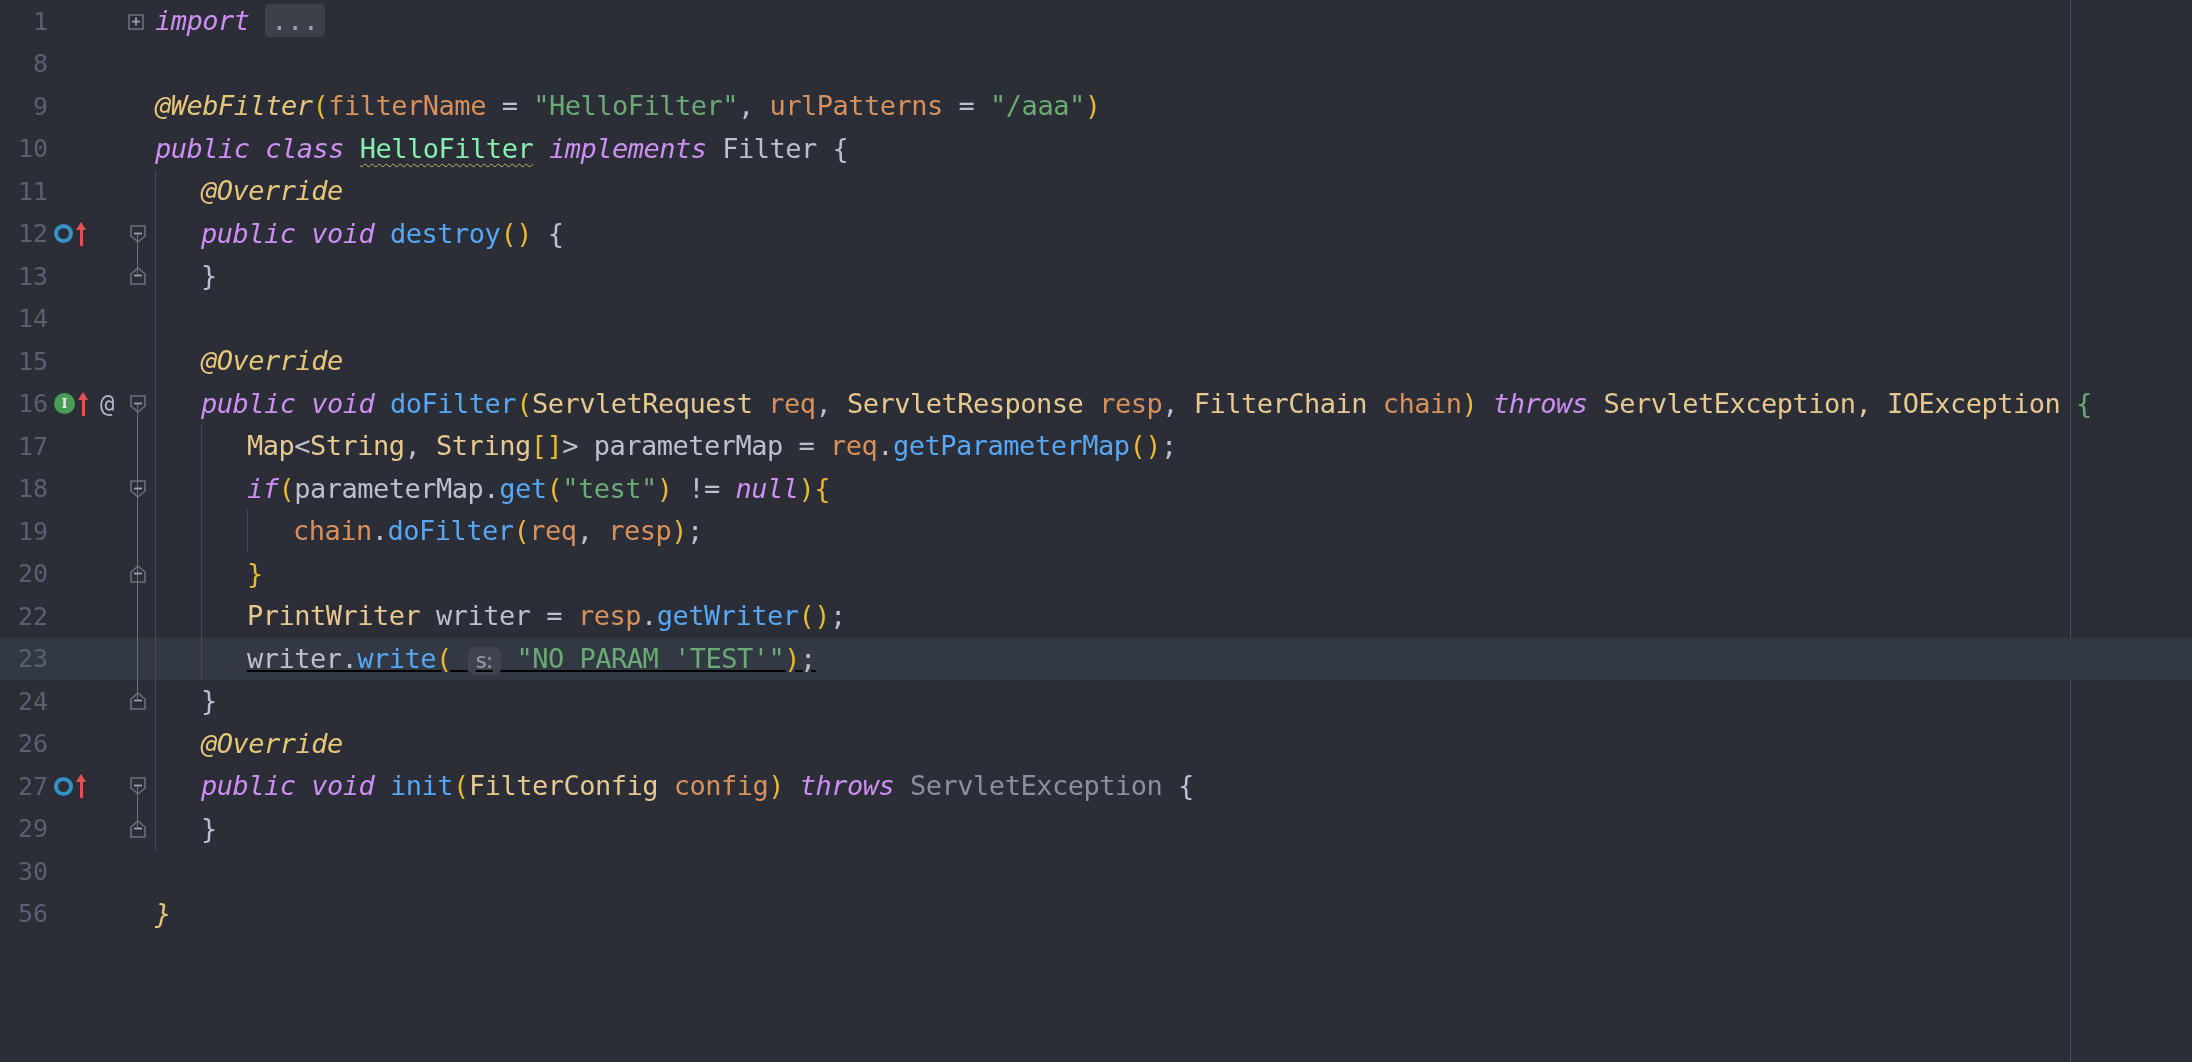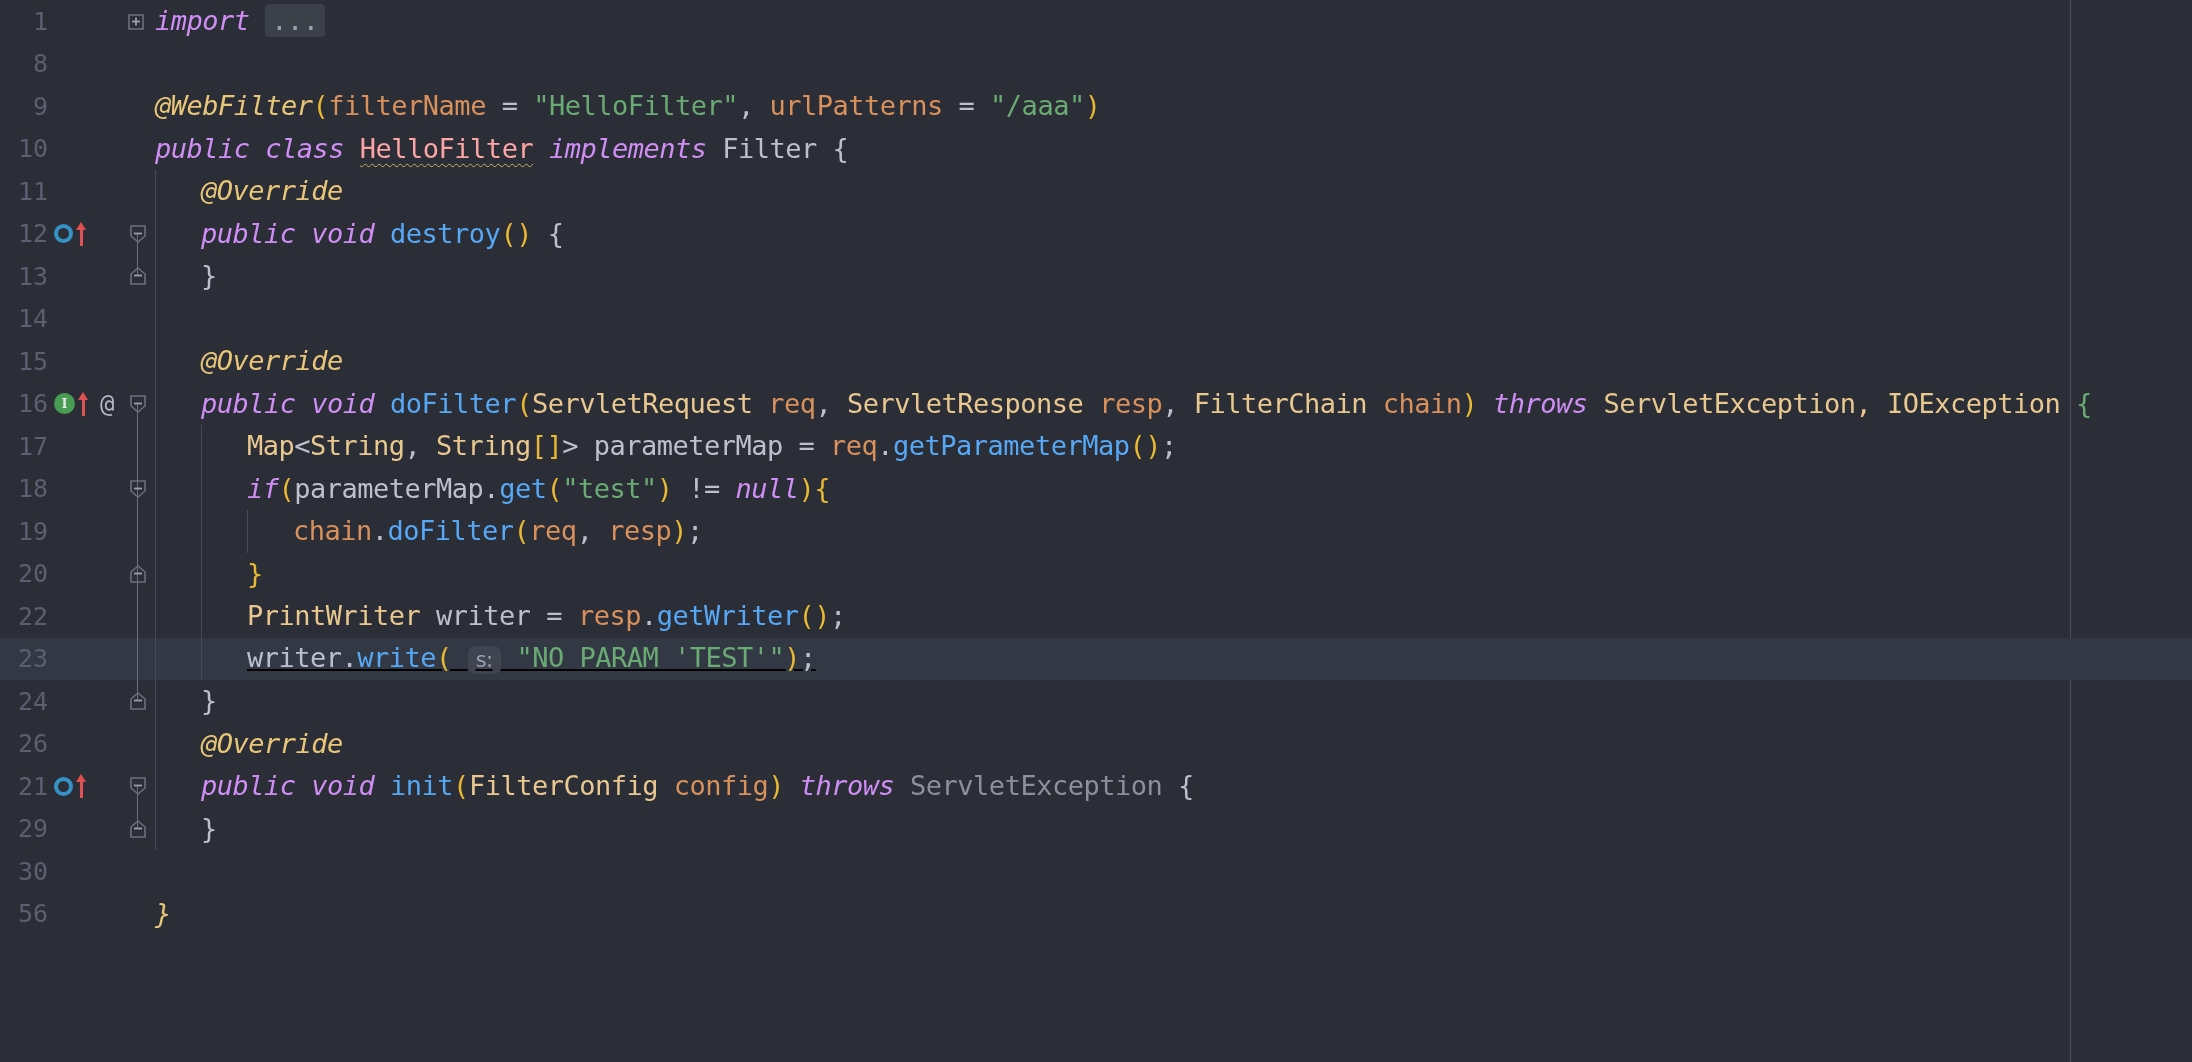--- a/index.html
+++ b/index.html
@@ -171,36 +171,36 @@
     position: relative;
     font-size: 27px;
     line-height: 42px;
     font-family: "DejaVu Sans Mono", "Liberation Mono", monospace;
     color: #bcc0cc;
     letter-spacing: -0.5px;
     white-space: pre;
     flex: 1;
     height: 100%;
     display: flex;
-    align-items: center;
+    align-items: flex-start;
   }
 
   
   .iguide {
     position: absolute;
     top: 0; bottom: 0;
     width: 1px;
     background: #45495a;
   }
 
   
   .kw       { color: #cf8ef4; font-style: italic; }
   .anno     { color: #e8c677; font-style: italic; }  
   .type     { color: #e8c88e; }                      
-  .typeU    { color: #fca5a5; text-decoration: underline wavy #c8b45a; text-decoration-thickness: 1px; text-underline-offset: 5px; }
+  .typeU    { color: #86efac; text-decoration: underline wavy #c8b45a; text-decoration-thickness: 1px; text-underline-offset: 5px; }
   .str      { color: #6aab73; }                      
   .param    { color: #d9915c; }                      
   .method   { color: #56a8f5; }                      
   .plain    { color: #bcc0cc; }
   .paren    { color: #e8b931; }
   .gray     { color: #8d909b; }
   .dots {
     background: #3b4049;
     color: #9aa0ad;
     border-radius: 4px;
@@ -254,21 +254,21 @@
                 <path d="M10 2 L17 8 V18 H3 V8 Z" fill="none" stroke="#6a7080" stroke-width="1.6"></path>
                 <line x1="6" y1="9.5" x2="14" y2="9.5" stroke="#9aa0ad" stroke-width="1.8"></line>
               </svg></div></div></div><div class="code"><div class="iguide" style="left: 18px;"></div><div class="iguide" style="left: 64px;"></div><span style="padding-left: 110px;"><span class="paren">}</span></span></div></div>
       <div class="line"><div class="gutter"><div class="lineno">22</div><div class="foldcol"><div class="fold-line"></div></div></div><div class="code"><div class="iguide" style="left: 18px;"></div><div class="iguide" style="left: 64px;"></div><span style="padding-left: 110px;"><span class="type">PrintWriter</span><span class="plain"> writer = </span><span class="param">resp</span><span class="plain">.</span><span class="method">getWriter</span><span class="paren">()</span><span class="plain">;</span></span></div></div>
       <div class="line current"><div class="gutter"><div class="lineno">23</div><div class="foldcol"><div class="fold-line"></div></div></div><div class="code"><div class="iguide" style="left: 18px;"></div><div class="iguide" style="left: 64px;"></div><span style="padding-left: 110px;"><span class="plain">writer</span><span class="plain">.</span><span class="method">write</span><span class="paren">(</span><span class="plain"> </span><span class="hint">s:</span><span class="plain"> </span><span class="str">"NO PARAM 'TEST'"</span><span class="paren">)</span><span class="plain">;</span></span></div></div>
       <div class="line"><div class="gutter"><div class="lineno">24</div><div class="foldcol"><div class="fold-line half-top"></div><div class="fold-close"><svg width="20" height="20" viewBox="0 0 20 20">
                 <path d="M10 2 L17 8 V18 H3 V8 Z" fill="none" stroke="#6a7080" stroke-width="1.6"></path>
                 <line x1="6" y1="9.5" x2="14" y2="9.5" stroke="#9aa0ad" stroke-width="1.8"></line>
               </svg></div></div></div><div class="code"><div class="iguide" style="left: 18px;"></div><span style="padding-left: 64px;"><span class="plain">}</span></span></div></div>
       <div class="line"><div class="gutter"><div class="lineno">26</div><div class="foldcol"></div></div><div class="code"><div class="iguide" style="left: 18px;"></div><span style="padding-left: 64px;"><span class="anno">@Override</span></span></div></div>
-      <div class="line"><div class="gutter"><div class="lineno">21</div><div class="gutter-icons"><span class="icon-override"></span><span class="icon-uparrow"></span></div><div class="foldcol"><div class="fold-line half-bottom"></div><div class="fold-open"><svg width="20" height="20" viewBox="0 0 20 20">
+      <div class="line"><div class="gutter"><div class="lineno">27</div><div class="gutter-icons"><span class="icon-override"></span><span class="icon-uparrow"></span></div><div class="foldcol"><div class="fold-line half-bottom"></div><div class="fold-open"><svg width="20" height="20" viewBox="0 0 20 20">
                 <path d="M3 2 H17 V12 L10 18 L3 12 Z" fill="none" stroke="#6a7080" stroke-width="1.6"></path>
                 <line x1="6" y1="9.5" x2="14" y2="9.5" stroke="#9aa0ad" stroke-width="1.8"></line>
               </svg></div></div></div><div class="code"><div class="iguide" style="left: 18px;"></div><span style="padding-left: 64px;"><span class="kw">public void </span><span class="method">init</span><span class="paren">(</span><span class="type">FilterConfig </span><span class="param">config</span><span class="paren">)</span><span class="plain"> </span><span class="kw">throws</span><span class="plain"> </span><span class="gray">ServletException</span><span class="plain"> {</span></span></div></div>
       <div class="line"><div class="gutter"><div class="lineno">29</div><div class="foldcol"><div class="fold-line half-top"></div><div class="fold-close"><svg width="20" height="20" viewBox="0 0 20 20">
                 <path d="M10 2 L17 8 V18 H3 V8 Z" fill="none" stroke="#6a7080" stroke-width="1.6"></path>
                 <line x1="6" y1="9.5" x2="14" y2="9.5" stroke="#9aa0ad" stroke-width="1.8"></line>
               </svg></div></div></div><div class="code"><div class="iguide" style="left: 18px;"></div><span style="padding-left: 64px;"><span class="plain">}</span></span></div></div>
       <div class="line"><div class="gutter"><div class="lineno">30</div><div class="foldcol"></div></div><div class="code"><span style="padding-left: 18px;"></span></div></div>
       <div class="line"><div class="gutter"><div class="lineno">56</div><div class="foldcol"></div></div><div class="code"><span style="padding-left: 18px;"><span class="anno">}</span></span></div></div>
     </div>

